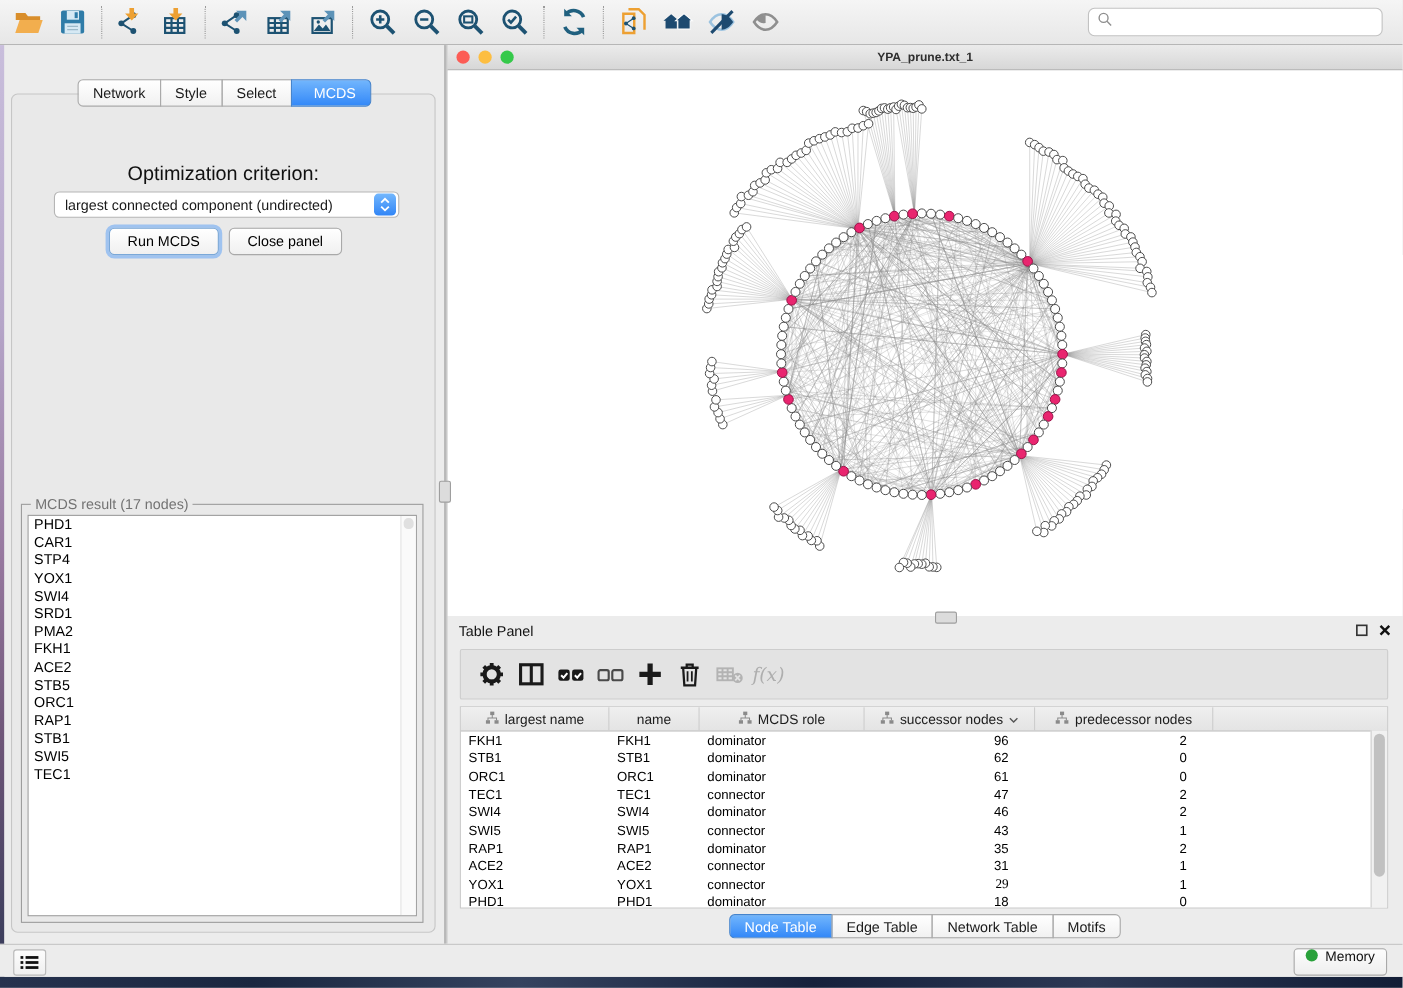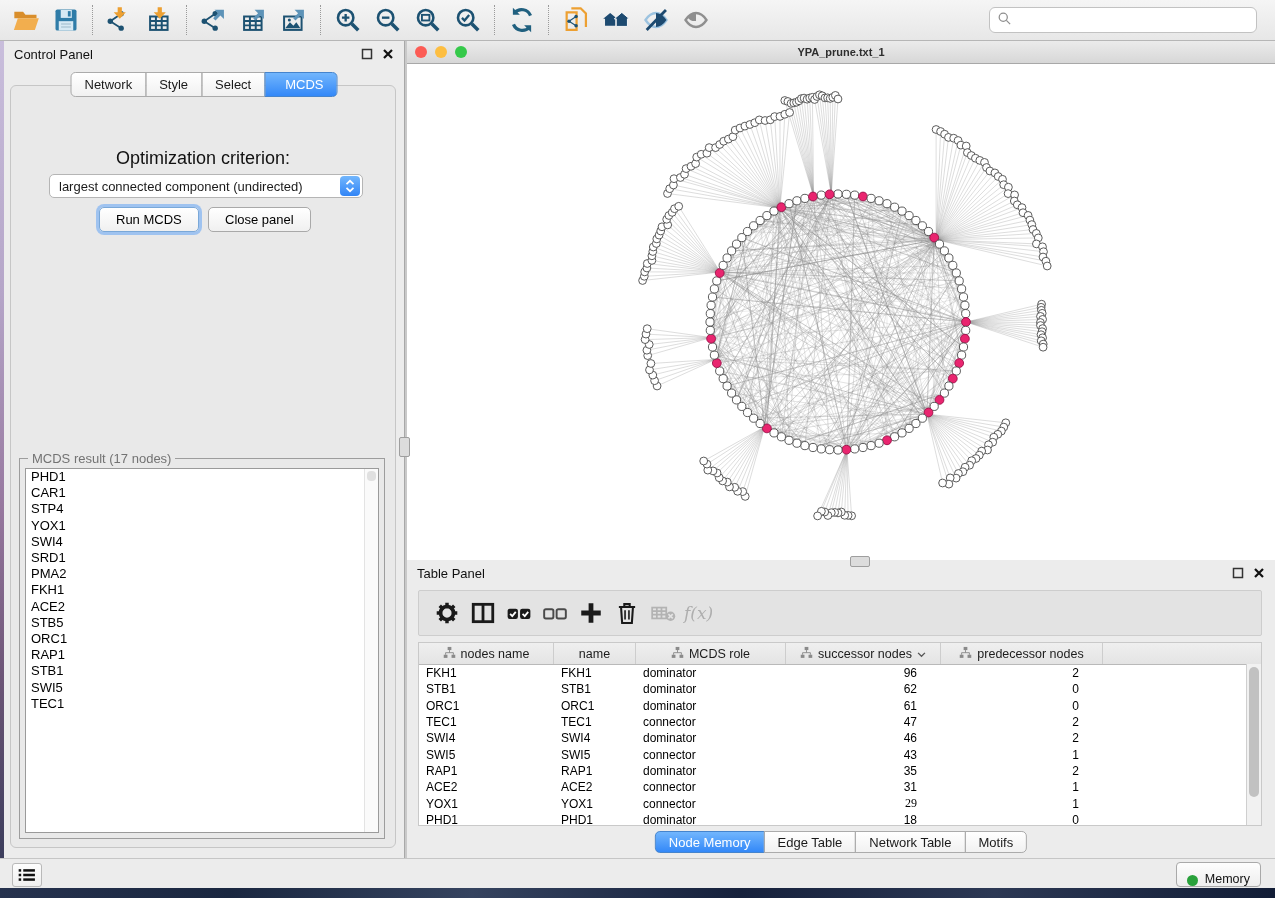--- a/index.html
+++ b/index.html
@@ -82,21 +82,21 @@
   .td.r{padding-right:24px;text-align:right;}
   #tbl-scroll{position:absolute;right:0;top:21px;bottom:0;width:14px;background:#f1f1f1;border-left:1px solid #cfcfcf;}
   #tbl-thumb{position:absolute;left:2px;right:2px;top:3px;height:130px;background:#c1c1c1;border-radius:5px;}
   #table-tabs{bottom:5px;left:50%;transform:translateX(-50%);}
   #table-tabs button{padding:2.5px 13px;}
   
   #status-bar{left:0;top:858px;width:1275px;height:30px;background:#ececec;border-top:1px solid #c6c6c6;box-sizing:border-box;}
   #list-btn{position:absolute;left:12px;top:4px;width:28px;height:22px;background:linear-gradient(#fdfdfd,#efefef);
     border:1px solid #b9b9b9;border-radius:3px;display:flex;align-items:center;justify-content:center;}
   #memory-btn{position:absolute;right:14px;top:3px;height:23px;background:linear-gradient(#fdfdfd,#eeeeee);
-    border:1px solid #a9a9a9;border-radius:4px;display:flex;align-items:flex-end;padding:0 10px;font-size:12.5px;color:#111;}
+    border:1px solid #a9a9a9;border-radius:4px;display:flex;align-items:flex-start;padding:0 10px;font-size:12.5px;color:#111;}
   #memory-dot{width:11px;height:11px;border-radius:50%;margin-right:7px;}
 </style>
 </head>
 <body>
 
 <div id="toolbar" class="abs">
     <div class="tb-btn">
       <svg width="30" height="28" viewBox="0 0 24 24">
         <path d="M2 5h7.5l2 2.5H21v3H2z" fill="#d98e2b"></path>
         <path d="M1.6 20.5L5 10.5h18l-3.4 10z" fill="#f2ae4e"></path>
@@ -261,33 +261,20 @@
           <path d="M15 15l6 6"></path>
         </g>
       </svg></span>
   <input id="search-input" value="" style="">
 </div>
 
 <div id="desktop-left" class="abs"></div>
 <div id="desktop-bottom" class="abs"></div>
 
 <div id="control-panel" class="abs">
-  <div class="panel-header">
-    <span class="panel-title">Control Panel</span>
-    <span class="win-ico">
-        <svg width="12" height="12" viewBox="0 0 12 12">
-          <rect x="1.5" y="1.5" width="9" height="9" fill="none" stroke="#333" stroke-width="1.5"></rect>
-        </svg>
-      </span>
-    <span class="win-ico">
-        <svg width="12" height="12" viewBox="0 0 12 12">
-          <path d="M2 2l8 8M10 2l-8 8" stroke="#111" stroke-width="2.2"></path>
-        </svg>
-      </span>
-  </div>
   <div id="control-tabs" class="seg">
       <button>Network</button>
       <button>Style</button>
       <button>Select</button>
       <button class="sel">MCDS</button>
     </div>
   <div id="cp-inset">
     <div id="opt-label">Optimization criterion:</div>
     <div id="criterion-select">
       <span class="val">largest connected component (undirected)</span>
@@ -1342,21 +1329,21 @@
     <div id="tbl-head">
         <div class="th" style="width: 135px;">
           <span><svg width="13" height="13" viewBox="0 0 14 14">
               <g fill="#8a8a8a">
                 <rect x="5" y="1" width="4" height="3.4"></rect>
                 <rect x="0.8" y="9.4" width="4" height="3.4"></rect>
                 <rect x="9.2" y="9.4" width="4" height="3.4"></rect>
               </g>
               <path d="M7 4.4v2.8M2.8 9.4V7.2h8.4v2.2" stroke="#8a8a8a" fill="none" stroke-width="1"></path>
             </svg></span>
-          <span>nodes name</span>
+          <span>largest name</span>
         </div>
         <div class="th" style="width: 82px;">
           <span>name</span>
         </div>
         <div class="th" style="width: 150px;">
           <span><svg width="13" height="13" viewBox="0 0 14 14">
               <g fill="#8a8a8a">
                 <rect x="5" y="1" width="4" height="3.4"></rect>
                 <rect x="0.8" y="9.4" width="4" height="3.4"></rect>
                 <rect x="9.2" y="9.4" width="4" height="3.4"></rect>
@@ -1461,21 +1448,21 @@
           <div class="td l" style="width: 150px;">dominator</div>
           <div class="td r" style="width: 155px;">18</div>
           <div class="td r" style="width: 162px;">0</div>
         </div>
       </div>
     <div id="tbl-scroll">
         <div id="tbl-thumb"></div>
       </div>
   </div>
   <div id="table-tabs" class="seg abs">
-      <button class="sel">Node Memory</button>
+      <button class="sel">Node Table</button>
       <button>Edge Table</button>
       <button>Network Table</button>
       <button>Motifs</button>
     </div>
 </div>
 
 <div id="status-bar" class="abs">
   <div id="list-btn">
     <svg width="20" height="18" viewBox="0 0 24 20">
         <g fill="#111">

